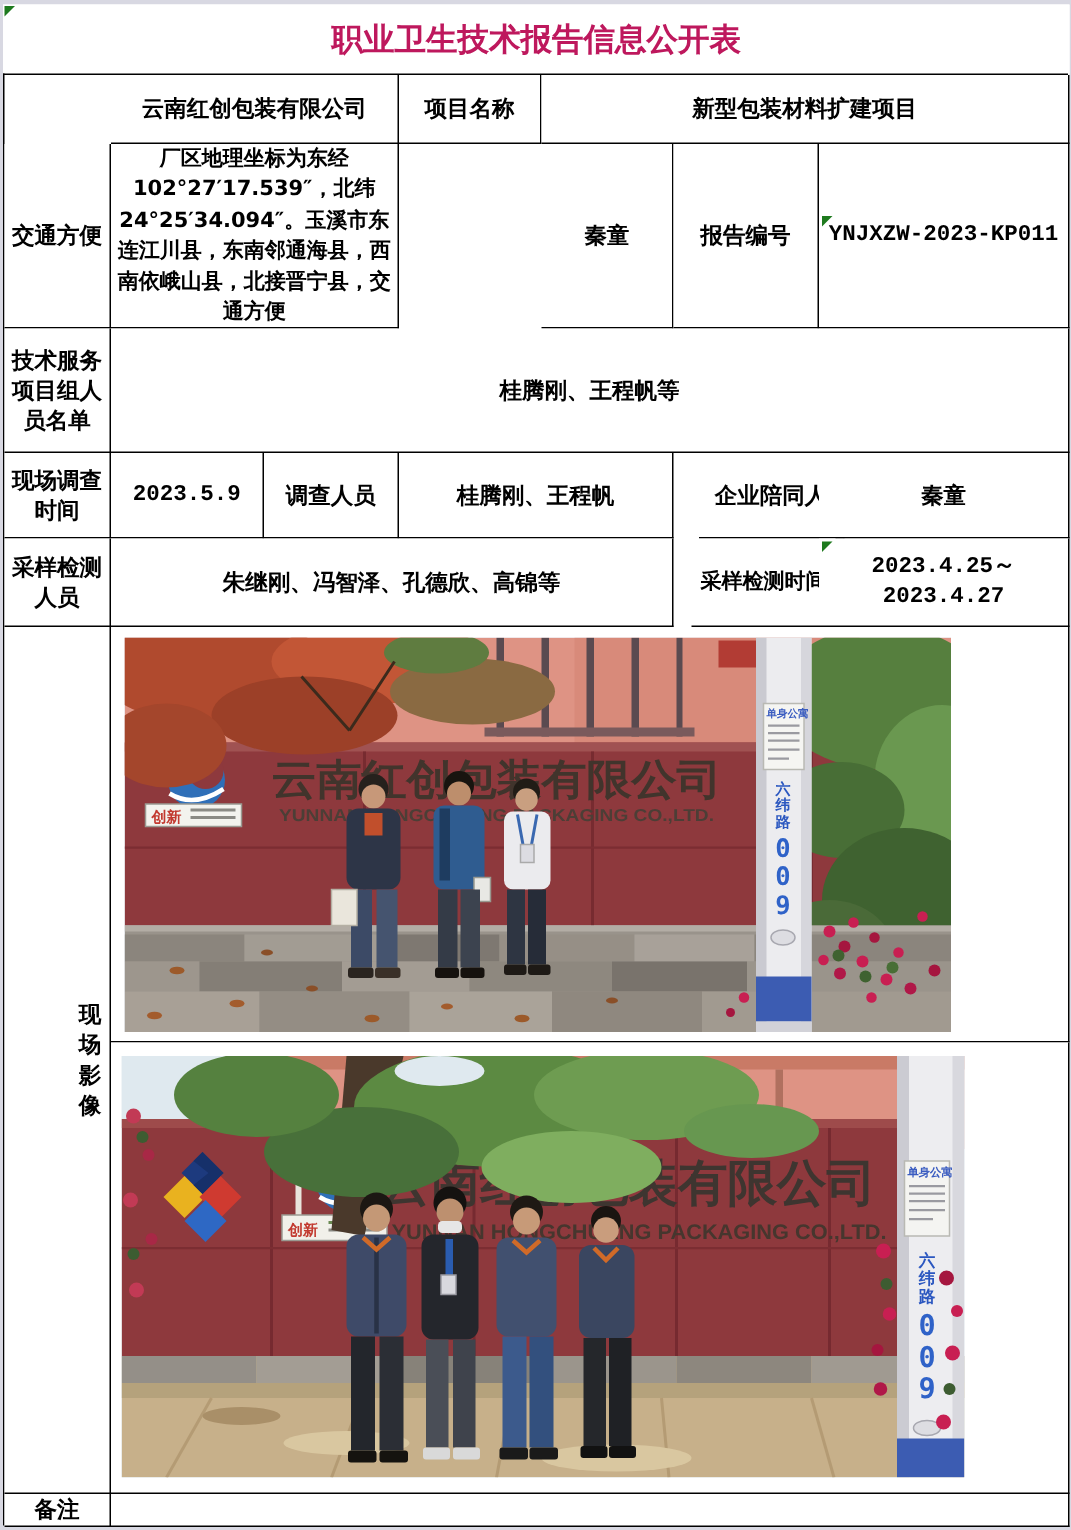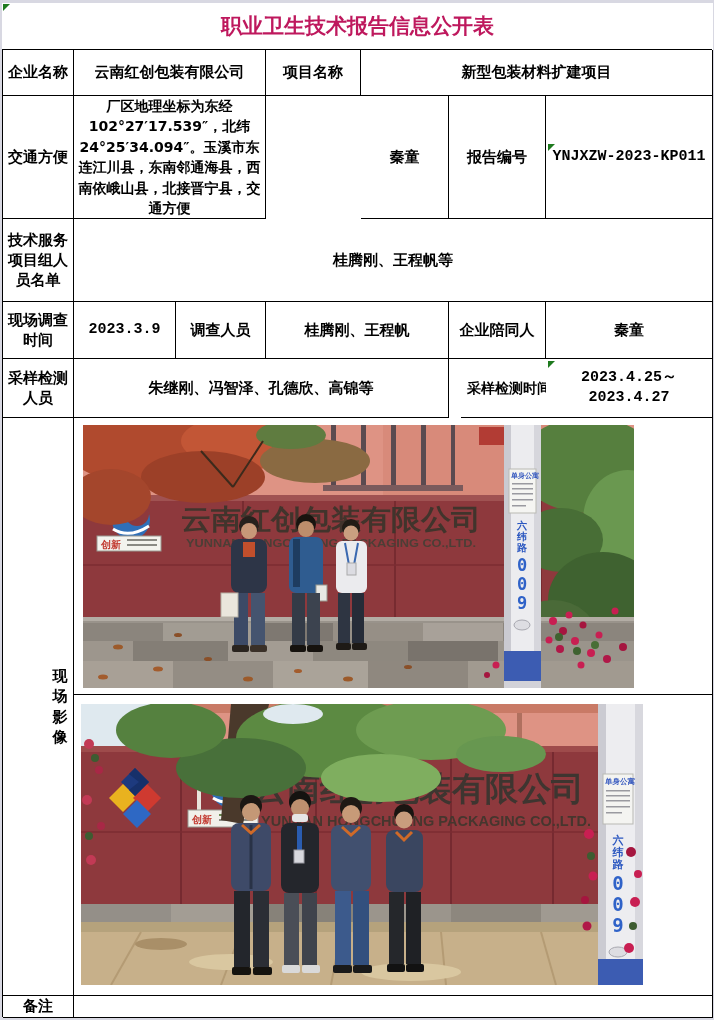--- a/index.html
+++ b/index.html
@@ -41,40 +41,39 @@
 </head>
 <body>
 
 <div id="sheet">
 
   <div id="title-row">职业卫生技术报告信息公开表</div>
   <div class="gtri" style="left:1px;top:1px;"></div>
 
   <div id="grid">
 
-    <div class="cell" style="left:0;top:0;width:71px;height:46px;">企业名称</div>
     <div class="cell" style="left:71px;top:0;width:192px;height:46px;">云南红创包装有限公司</div>
     <div class="cell" style="left:263px;top:0;width:95px;height:46px;">项目名称</div>
     <div class="cell" style="left:358px;top:0;width:352px;height:46px;">新型包装材料扩建项目</div>
 
     <div class="cell" style="left:0;top:46px;width:71px;height:123px;">交通方便</div>
     <div class="cell addr" style="left:71px;top:46px;width:192px;height:123px;">厂区地理坐标为东经102°27′17.539″，北纬24°25′34.094″。玉溪市东连江川县，东南邻通海县，西南依峨山县，北接晋宁县，交通方便</div>
     <div class="cell" style="left:358px;top:46px;width:88px;height:123px;">秦童</div>
     <div class="cell" style="left:446px;top:46px;width:97px;height:123px;">报告编号</div>
     <div class="cell mono" style="left:543px;top:46px;width:167px;height:123px;">YNJXZW-2023-KP011</div>
     <div class="gtri" style="left:545px;top:94px;"></div>
 
     <div class="cell" style="left:0;top:169px;width:71px;height:83px;">技术服务项目组人员名单</div>
     <div class="cell" style="left:71px;top:169px;width:639px;height:83px;">桂腾刚、王程帆等</div>
 
     <div class="cell" style="left:0;top:252px;width:71px;height:57px;">现场调查时间</div>
-    <div class="cell mono" style="left:71px;top:252px;width:102px;height:57px;">2023.3.9</div>
+    <div class="cell mono" style="left:71px;top:252px;width:102px;height:57px;">2023.5.9</div>
     <div class="cell" style="left:173px;top:252px;width:90px;height:57px;">调查人员</div>
     <div class="cell" style="left:263px;top:252px;width:183px;height:57px;">桂腾刚、王程帆</div>
-    <div class="cell" style="left:446px;top:252px;width:97px;height:57px;">企业陪同人</div>
+    <div class="cell" style="left:463px;top:252px;width:97px;height:57px;">企业陪同人</div>
     <div class="cell" style="left:543px;top:252px;width:167px;height:57px;">秦童</div>
 
     <div class="cell" style="left:0;top:309px;width:71px;height:59px;">采样检测人员</div>
     <div class="cell" style="left:71px;top:309px;width:375px;height:59px;">朱继刚、冯智泽、孔德欣、高锦等</div>
     <div class="cell" style="left:458px;top:309px;width:97px;height:59px;font-size:14px;padding:0;">采样检测时间</div>
     <div class="cell mono prewrap" style="left:543px;top:309px;width:167px;height:59px;">2023.4.25～
 2023.4.27</div>
     <div class="gtri" style="left:545px;top:311px;"></div>
 
     <div class="cell" style="left:0;top:368px;width:71px;height:578px;padding-left:46px;">现场影像</div>

